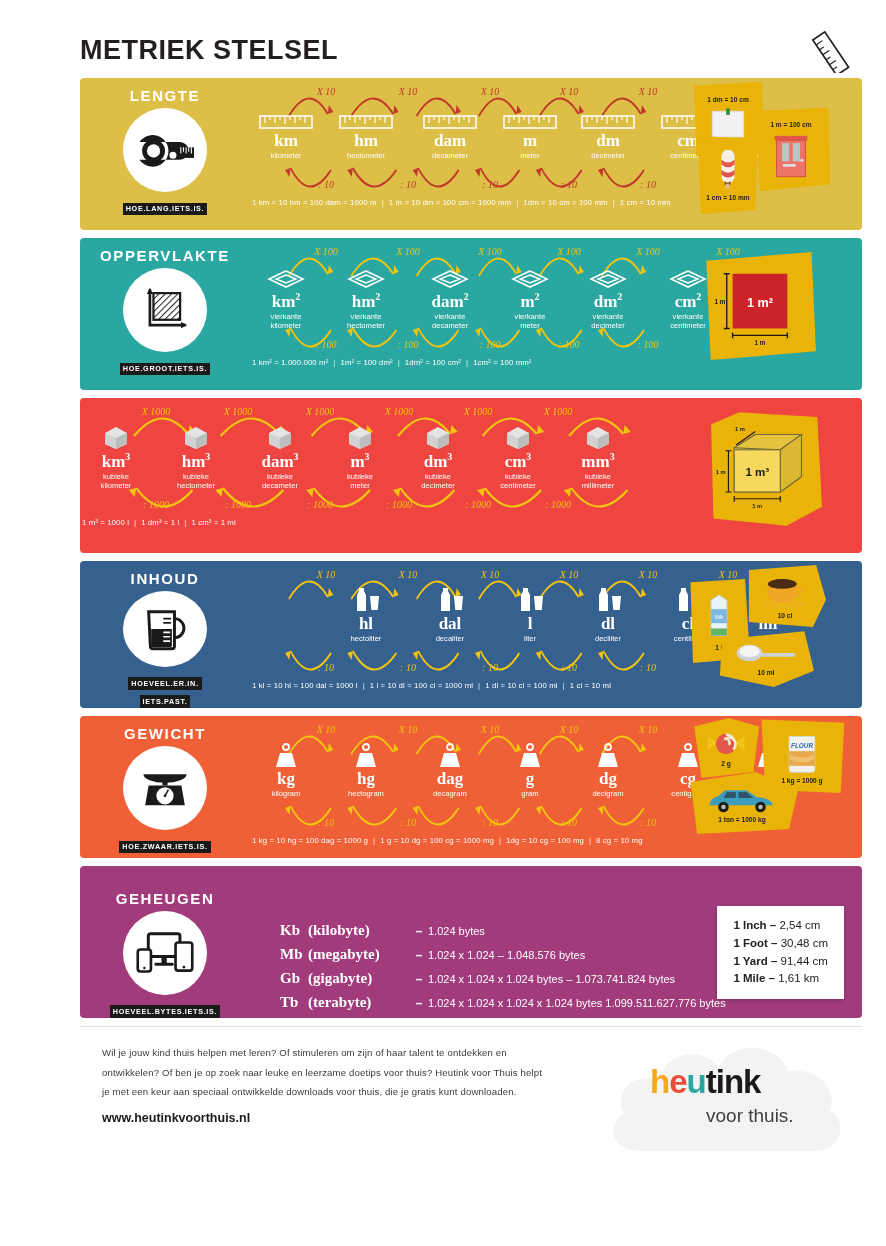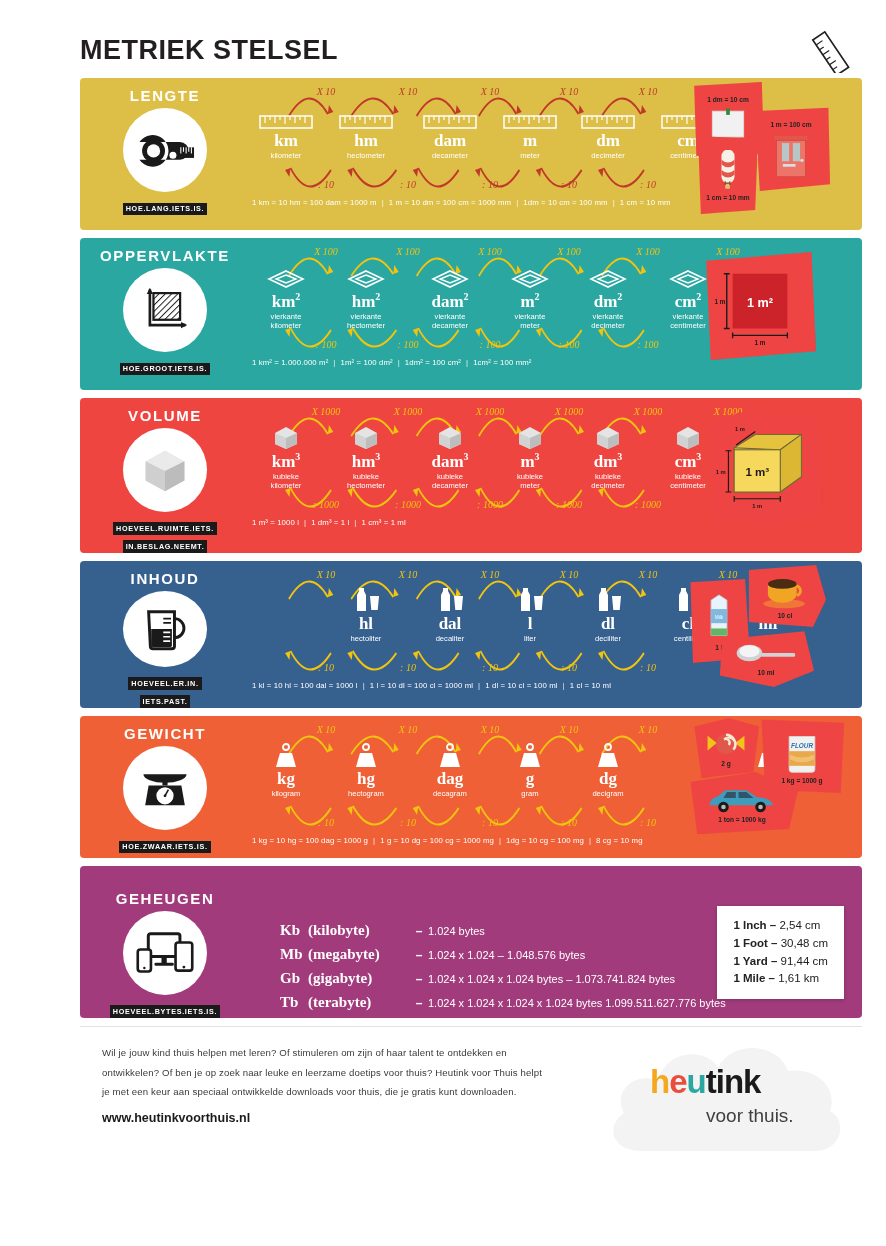--- a/index.html
+++ b/index.html
@@ -81,21 +81,21 @@
 
   .formula-row {
     font-size: 7.8px; color: #fff; padding-left: 2px; margin-top: 2px;
     letter-spacing: 0.1px;
   }
   .formula-row .sep { padding: 0 5px; opacity: .85; }
 
   
   .right-col { width: 176px; flex: 0 0 176px; position: relative; }
   .photo {
-    position: absolute; background: #ef4444;
+    position: absolute; background: #eab308;
     box-shadow: 0 1px 3px rgba(0,0,0,.18);
     display: flex; flex-direction: column; align-items: center; justify-content: center;
   }
   .photo-cap { font-size: 6.6px; font-weight: bold; color: #222; margin-top: 2px; }
 
   
   .mem-list { padding: 42px 0 0 30px; }
   .mem-row { display: flex; align-items: baseline; margin-bottom: 7px; color: #fff; }
   .mem-abbr {
     font-family: "Liberation Serif", serif; font-weight: bold; font-size: 15px;
@@ -577,31 +577,20 @@
                 <line x1="20" y1="72" x2="20" y2="78"></line>
                 <line x1="76" y1="72" x2="76" y2="78"></line>
           </g>
           <text x="7" y="43" font-family="Liberation Sans" font-size="6.5" font-weight="bold" fill="#1a1a1a" text-anchor="middle">1 m</text>
           <text x="48" y="85" font-family="Liberation Sans" font-size="6.5" font-weight="bold" fill="#1a1a1a" text-anchor="middle">1 m</text>
         </svg>
       </div>
         </div>
       </div>
       <div class="band band-volume">
-        <div class="left-col">
-      <div class="cat-title">VOLUME</div>
-      <div class="cat-circle">
-            <svg viewBox="0 0 56 52" width="50" height="46">
-        <path d="M6 16 L28 4 L50 16 L50 38 L28 50 L6 38 Z" fill="#eaeaea"></path>
-        <path d="M6 16 L28 27 L28 50 L6 38 Z" fill="#cfcfcf"></path>
-        <path d="M28 27 L50 16 L50 38 L28 50 Z" fill="#bcbcbc"></path>
-      </svg>
-          </div>
-      <div class="cat-tagbox"><span class="cat-tag">HOEVEEL.RUIMTE.IETS.</span><br><span class="cat-tag">IN.BESLAG.NEEMT.</span><br></div>
-    </div>
         <div class="mid-col">
       <div class="chain">
         <svg class="arc-svg" viewBox="0 0 560 110" preserveAspectRatio="none">
               <path d="M50 30 Q76 -4 100 28" fill="none" stroke="#f1c40f" stroke-width="2.2"></path>
              <path d="M100 28 l-7 -6 l9 -1 Z" fill="#f1c40f" transform="rotate(58 100 28)"></path>
              <path d="M104 84 Q76 118 52 82" fill="none" stroke="#f1c40f" stroke-width="2.2"></path>
              <path d="M52 82 l7 6 l-9 1 Z" fill="#f1c40f" transform="rotate(58 52 82)"></path>
               <path d="M130 30 Q158 -4 184 28" fill="none" stroke="#f1c40f" stroke-width="2.2"></path>
              <path d="M184 28 l-7 -6 l9 -1 Z" fill="#f1c40f" transform="rotate(58 184 28)"></path>
              <path d="M188 84 Q158 118 132 82" fill="none" stroke="#f1c40f" stroke-width="2.2"></path>
@@ -1027,20 +1016,32 @@
                 <svg viewBox="0 0 30 26" width="30" height="26">
         <circle cx="15" cy="5" r="3" fill="none" stroke="#fff" stroke-width="1.8"></circle>
         <path d="M9 11 h12 l4 14 H5 Z" fill="#fff"></path>
       </svg>
               </div>
         <div class="unit-abbr">dg</div>
         <div class="unit-name">
                 <div>decigram</div>
               </div>
       </div>
+            <div class="unit" style="left:438px">
+        <div class="unit-glyph">
+                <svg viewBox="0 0 30 26" width="30" height="26">
+        <circle cx="15" cy="5" r="3" fill="none" stroke="#fff" stroke-width="1.8"></circle>
+        <path d="M9 11 h12 l4 14 H5 Z" fill="#fff"></path>
+      </svg>
+              </div>
+        <div class="unit-abbr">cg</div>
+        <div class="unit-name">
+                <div>centigram</div>
+              </div>
+      </div>
             <div class="unit" style="left:518px">
         <div class="unit-glyph">
                 <svg viewBox="0 0 30 26" width="30" height="26">
         <circle cx="15" cy="5" r="3" fill="none" stroke="#fff" stroke-width="1.8"></circle>
         <path d="M9 11 h12 l4 14 H5 Z" fill="#fff"></path>
       </svg>
               </div>
         <div class="unit-abbr">mg</div>
         <div class="unit-name">
                 <div>milligram</div>

